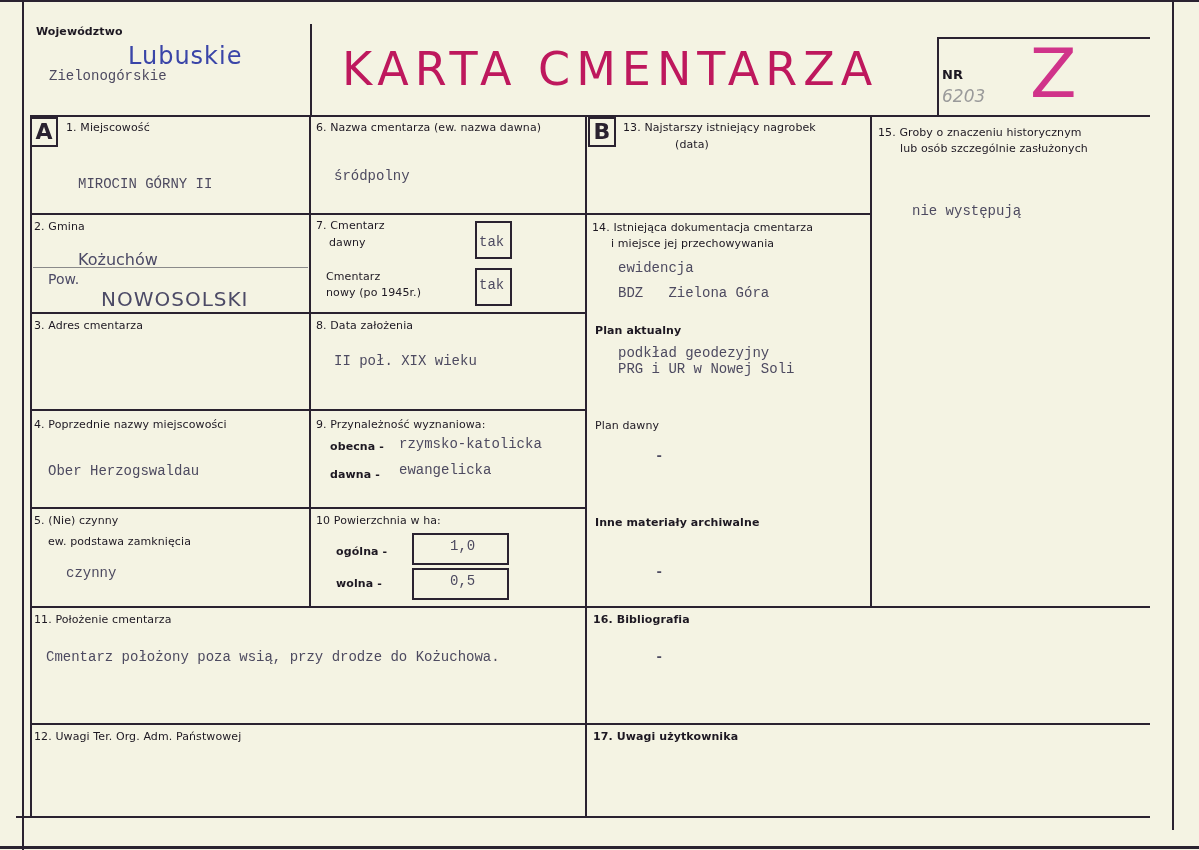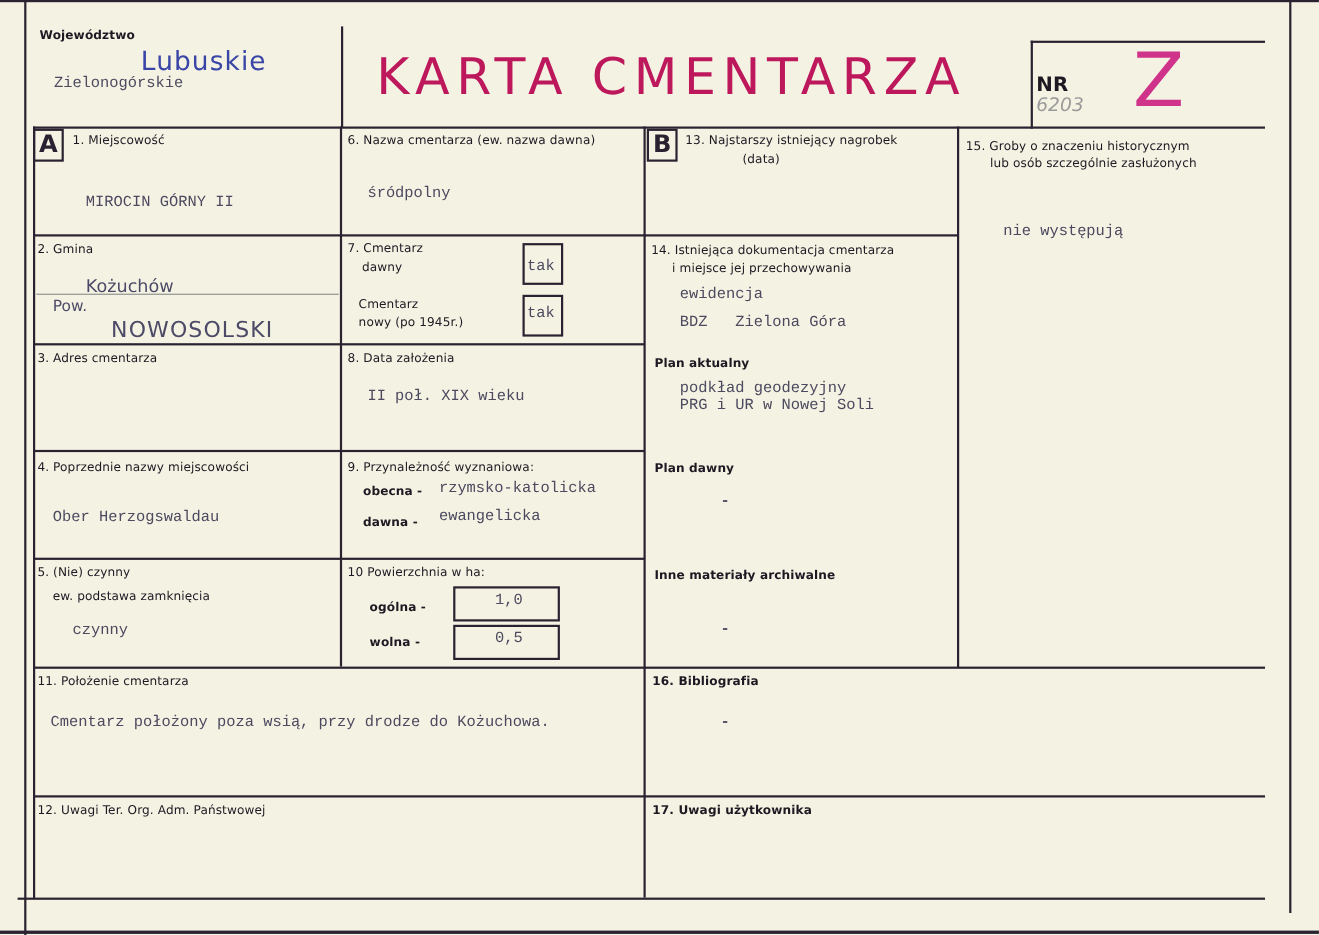--- a/index.html
+++ b/index.html
@@ -27,21 +27,21 @@
 
   <div class="ln v" style="left:310px; top:24px; height:92px;"></div>
   <div class="lbl" style="left:36px; top:25px; font-size:11px; font-weight:bold;">Województwo</div>
   <div class="hand" style="left:128px; top:42px; font-size:24px; color:#3a45a8; letter-spacing:1px;">Lubuskie</div>
   <div class="tw" style="left:49px; top:68px; font-size:14px;">Zielonogórskie</div>
 
   <div class="title">KARTA CMENTARZA</div>
 
   <div class="ln h" style="left:937px; top:37px; width:213px;"></div>
   <div class="ln v" style="left:937px; top:37px; height:80px;"></div>
-  <div class="lbl" style="left:942px; top:67px; font-weight:bold; font-size:18px;">NR</div>
+  <div class="lbl" style="left:942px; top:67px; font-weight:bold; font-size:13px;">NR</div>
   <div class="hand" style="left:942px; top:86px; font-size:17px; color:#9a9a9a; font-style:italic;">6203</div>
   <div class="hand" style="left:1030px; top:36px; font-size:68px; color:#d0338a; line-height:76px;">Z</div>
 
   <div class="ln h" style="left:30px; top:115px; width:1120px;"></div>
   <div class="ln h" style="left:30px; top:213px; width:556px;"></div>
   <div class="ln h" style="left:586px; top:213px; width:284px;"></div>
   <div class="ln h" style="left:30px; top:312px; width:556px;"></div>
   <div class="ln h" style="left:30px; top:409px; width:556px;"></div>
   <div class="ln h" style="left:30px; top:507px; width:556px;"></div>
   <div class="ln h" style="left:30px; top:606px; width:1120px;"></div>
@@ -113,21 +113,21 @@
   <div class="lbl" style="left:623px; top:121px;">13. Najstarszy istniejący nagrobek</div>
   <div class="lbl" style="left:675px; top:138px;">(data)</div>
 
   <div class="lbl" style="left:592px; top:221px;">14. Istniejąca dokumentacja cmentarza</div>
   <div class="lbl" style="left:611px; top:237px;">i miejsce jej przechowywania</div>
   <div class="tw" style="left:618px; top:260px;">ewidencja</div>
   <div class="tw" style="left:618px; top:285px; white-space:pre;">BDZ   Zielona Góra</div>
   <div class="lbl" style="left:595px; top:324px; font-weight:bold;">Plan aktualny</div>
   <div class="tw" style="left:618px; top:345px;">podkład geodezyjny</div>
   <div class="tw" style="left:618px; top:361px;">PRG i UR w Nowej Soli</div>
-  <div class="lbl" style="left:595px; top:419px; font-weight:bold;">Plan dawny</div>
+  <div class="lbl" style="left:595px; top:419px; font-weight:normal;">Plan dawny</div>
   <div class="tw" style="left:655px; top:448px; font-weight:bold;">-</div>
   <div class="lbl" style="left:595px; top:516px; font-weight:bold;">Inne materiały archiwalne</div>
   <div class="tw" style="left:655px; top:564px; font-weight:bold;">-</div>
 
   <div class="lbl" style="left:878px; top:126px;">15. Groby o znaczeniu historycznym</div>
   <div class="lbl" style="left:900px; top:142px;">lub osób szczególnie zasłużonych</div>
   <div class="tw" style="left:912px; top:203px;">nie występują</div>
 
   <div class="lbl" style="left:593px; top:613px; font-weight:bold;">16. Bibliografia</div>
   <div class="tw" style="left:655px; top:649px; font-weight:bold;">-</div>

